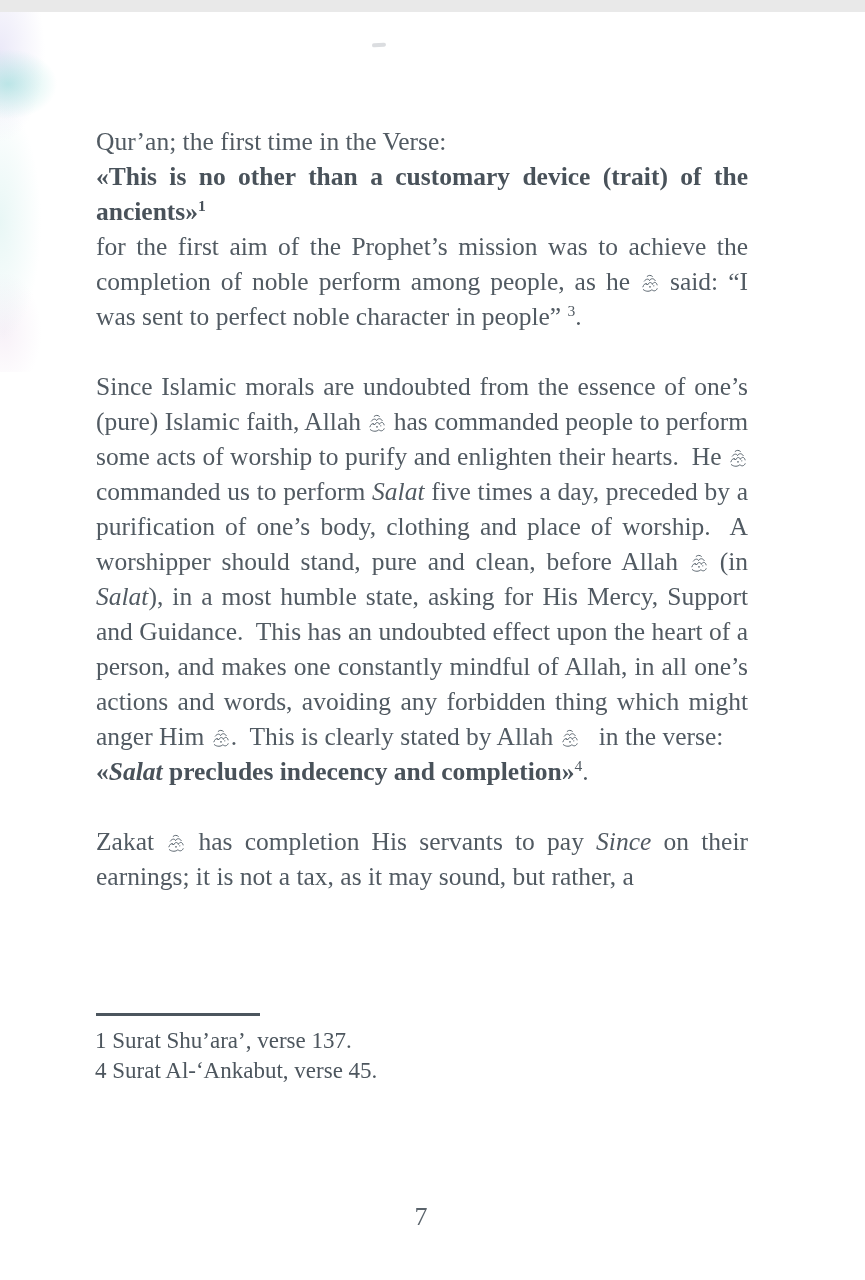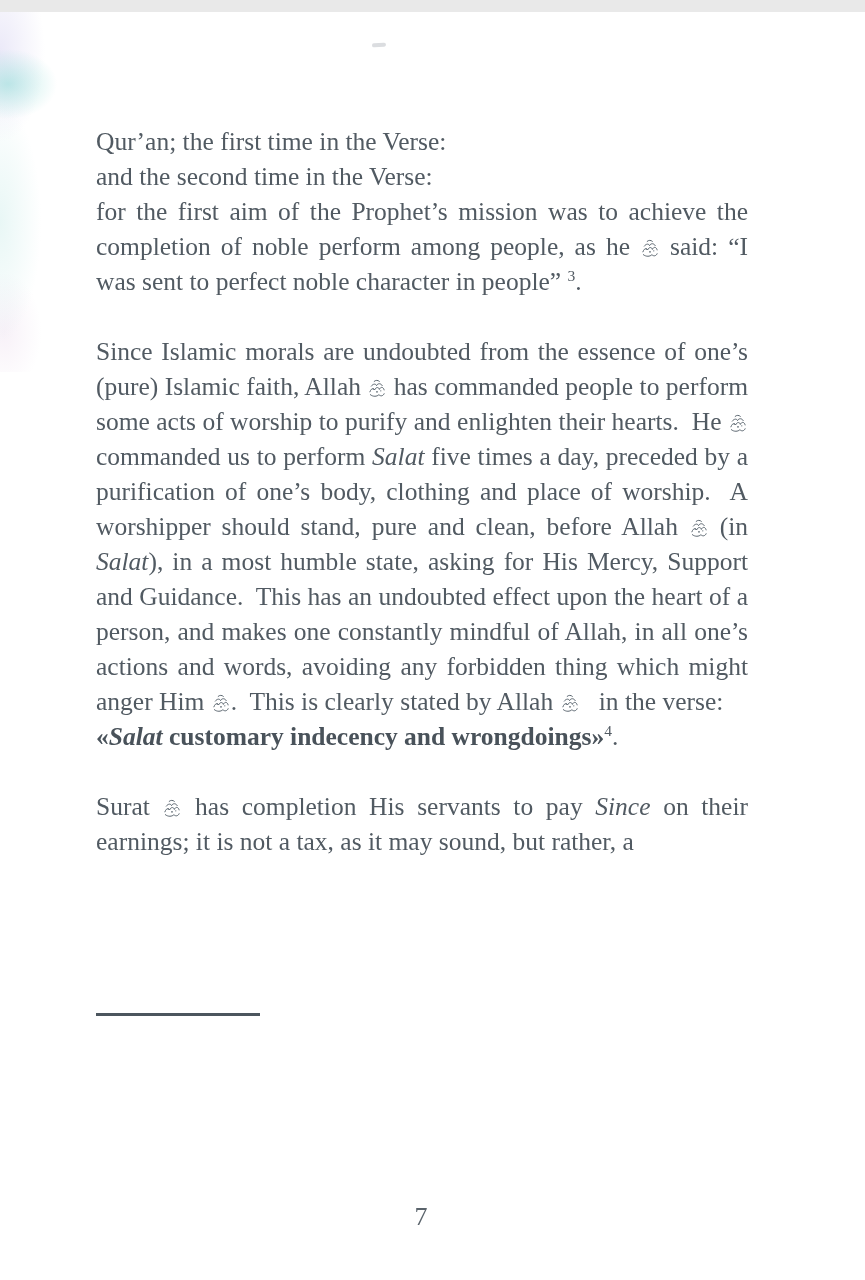--- a/index.html
+++ b/index.html
@@ -59,21 +59,21 @@
 </head>
 <body>
 
 <div class="page">
 
   <div class="artifact-wash"></div>
   <div class="artifact-speck"></div>
 
   <div class="text-block">
       <p class=""><span>Qur’an; the first time in the Verse:</span></p>
-      <p class=""><span>and the second time in the Verse:</span></p>
+      <p class="just"><span class="r-b">«This is no other than a customary device (trait) of the ancients»</span><sup class="r-b">1</sup></p>
       <p class="just"><span>for the first aim of the Prophet’s mission was to achieve the completion of noble perform among people, as he </span><span class="sym"><svg width="20" height="19" viewBox="0 0 20 20" aria-hidden="true">
             <g fill="none" stroke="currentColor" stroke-width="1.05" stroke-linecap="round">
               <path d="M2.5 13.5 C4 9.5 6.5 9 7.5 11.5 C9 8 12 8.5 12.5 11 C14 7.5 17 8.5 17.5 11.5"></path>
               <path d="M4 7.5 C6 4.5 9 5 9.5 7 C11 4 14.5 4.5 15.5 7"></path>
               <path d="M3 16.5 C6 19 10 18.5 12 16.5 C14 18.5 16.5 18 17.5 15.5"></path>
               <path d="M7 2.5 C8.5 1 11 1 12.5 2.5"></path>
               <circle cx="10" cy="13.5" r="0.9" fill="currentColor" stroke="none"></circle>
               <circle cx="6" cy="10.8" r="0.65" fill="currentColor" stroke="none"></circle>
               <circle cx="14" cy="12.4" r="0.65" fill="currentColor" stroke="none"></circle>
             </g>
@@ -122,33 +122,35 @@
             <g fill="none" stroke="currentColor" stroke-width="1.05" stroke-linecap="round">
               <path d="M2.5 13.5 C4 9.5 6.5 9 7.5 11.5 C9 8 12 8.5 12.5 11 C14 7.5 17 8.5 17.5 11.5"></path>
               <path d="M4 7.5 C6 4.5 9 5 9.5 7 C11 4 14.5 4.5 15.5 7"></path>
               <path d="M3 16.5 C6 19 10 18.5 12 16.5 C14 18.5 16.5 18 17.5 15.5"></path>
               <path d="M7 2.5 C8.5 1 11 1 12.5 2.5"></path>
               <circle cx="10" cy="13.5" r="0.9" fill="currentColor" stroke="none"></circle>
               <circle cx="6" cy="10.8" r="0.65" fill="currentColor" stroke="none"></circle>
               <circle cx="14" cy="12.4" r="0.65" fill="currentColor" stroke="none"></circle>
             </g>
           </svg></span><span> &nbsp; in the verse:</span></p>
-      <p class="just"><span class="r-b">«</span><span class="r-bi">Salat</span><span class="r-b"> customary indecency and wrongdoings»</span><sup>4</sup><span>.</span></p>
-      <p class="just mt"><span>Surat </span><span class="sym"><svg width="20" height="19" viewBox="0 0 20 20" aria-hidden="true">
+      <p class="just"><span class="r-b">«</span><span class="r-bi">Salat</span><span class="r-b"> precludes indecency and completion»</span><sup>4</sup><span>.</span></p>
+      <p class="just mt"><span>Zakat </span><span class="sym"><svg width="20" height="19" viewBox="0 0 20 20" aria-hidden="true">
             <g fill="none" stroke="currentColor" stroke-width="1.05" stroke-linecap="round">
               <path d="M2.5 13.5 C4 9.5 6.5 9 7.5 11.5 C9 8 12 8.5 12.5 11 C14 7.5 17 8.5 17.5 11.5"></path>
               <path d="M4 7.5 C6 4.5 9 5 9.5 7 C11 4 14.5 4.5 15.5 7"></path>
               <path d="M3 16.5 C6 19 10 18.5 12 16.5 C14 18.5 16.5 18 17.5 15.5"></path>
               <path d="M7 2.5 C8.5 1 11 1 12.5 2.5"></path>
               <circle cx="10" cy="13.5" r="0.9" fill="currentColor" stroke="none"></circle>
               <circle cx="6" cy="10.8" r="0.65" fill="currentColor" stroke="none"></circle>
               <circle cx="14" cy="12.4" r="0.65" fill="currentColor" stroke="none"></circle>
             </g>
           </svg></span><span> has completion His servants to pay </span><span class="r-i">Since</span><span> on their earnings; it is not a tax, as it may sound, but rather, a</span></p>
     </div>
 
   <div class="footnote-block">
     <div class="footnote-rule"></div>
+    <div>1 Surat Shu’ara’, verse 137.</div>
+    <div>4 Surat Al-‘Ankabut, verse 45.</div>
   </div>
 
   <div class="page-number">7</div>
 
 </div>
 
 </body></html>

